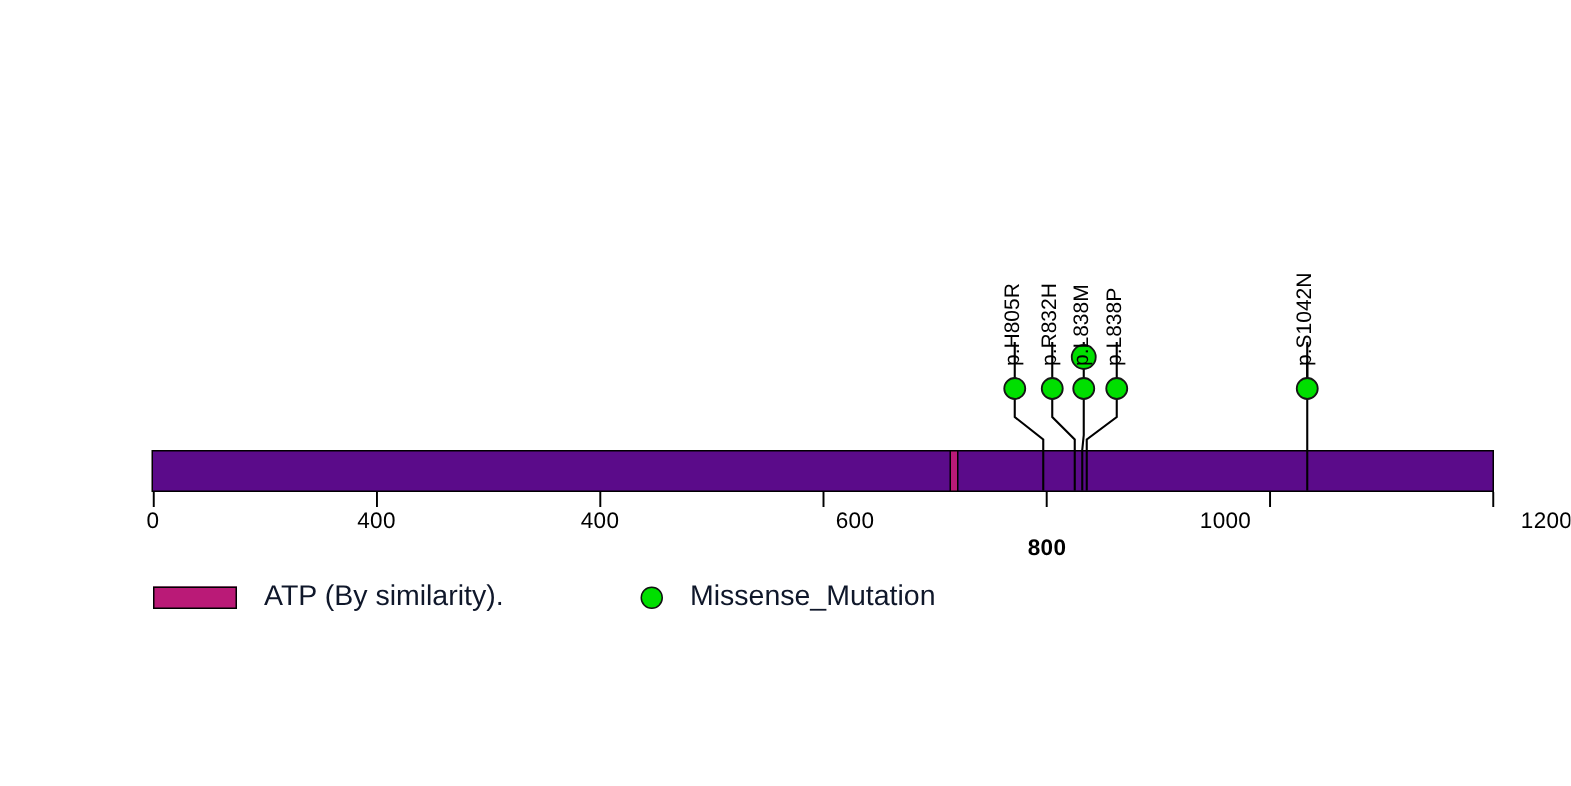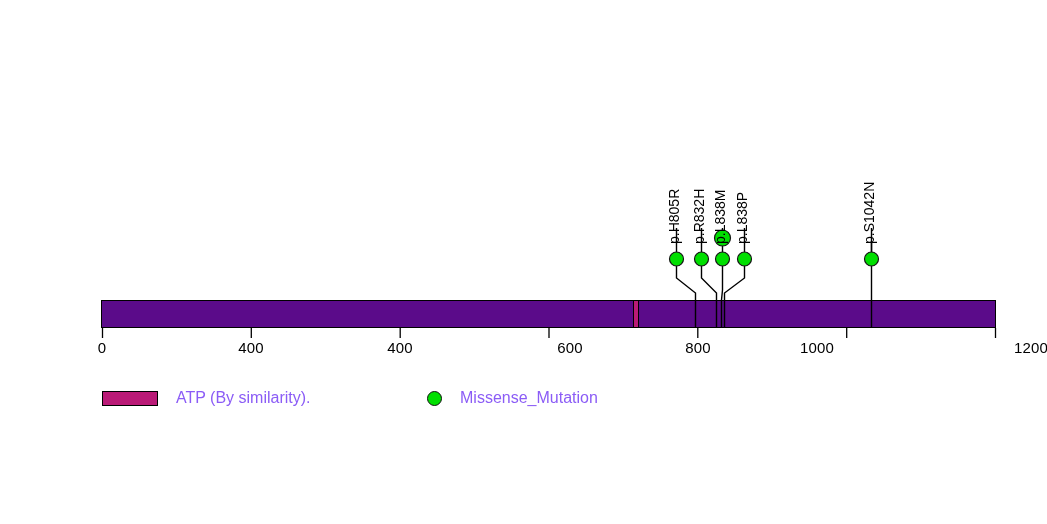--- a/index.html
+++ b/index.html
@@ -80,22 +80,22 @@
     width: 15px;
     height: 15px;
     border-radius: 50%;
     background: #00DF00;
     border: 1px solid #111111;
     box-sizing: border-box;
     margin-left: 7px;
   }
   .legend-text {
     font-family: "Liberation Sans", sans-serif;
-    font-size: 16px;
-    color: #8b5cf6;
+    font-size: 19px;
+    color: #0f172a;
     margin-left: 18px;
     white-space: nowrap;
   }
   .legend-text-mutation { }
 </style>
 </head>
 <body>
 
 <div id="lollipop-figure">
 
@@ -143,21 +143,21 @@
       <line x1="697.8" y1="328" x2="697.8" y2="338"></line>
       <line x1="846.7" y1="328" x2="846.7" y2="338"></line>
       <line x1="995.5" y1="328" x2="995.5" y2="338"></line>
     </g>
   </svg>
 
   <div class="axis-tick-label" style="left:102px;  top:339px;">0</div>
   <div class="axis-tick-label" style="left:251px;  top:339px;">400</div>
   <div class="axis-tick-label" style="left:400px;  top:339px;">400</div>
   <div class="axis-tick-label" style="left:570px;  top:339px;">600</div>
-  <div class="axis-tick-label" style="left:698px;  top:339px;">800</div>
+  <div class="axis-tick-label" style="left:698px;  top:357px;font-weight:bold;">800</div>
   <div class="axis-tick-label" style="left:817px;  top:339px;">1000</div>
   <div class="axis-tick-label" style="left:995px;  top:339px;margin-left:36px;">1200</div>
 
   <div class="mutation-label" style="left:682px;  top:228px;">p.H805R</div>
   <div class="mutation-label" style="left:707px;  top:228px;">p.R832H</div>
   <div class="mutation-label" style="left:728px;  top:228px;">p.L838M</div>
   <div class="mutation-label" style="left:750px;  top:228px;">p.L838P</div>
   <div class="mutation-label" style="left:877px;  top:228px;">p.S1042N</div>
 
   <div class="legend-row">

